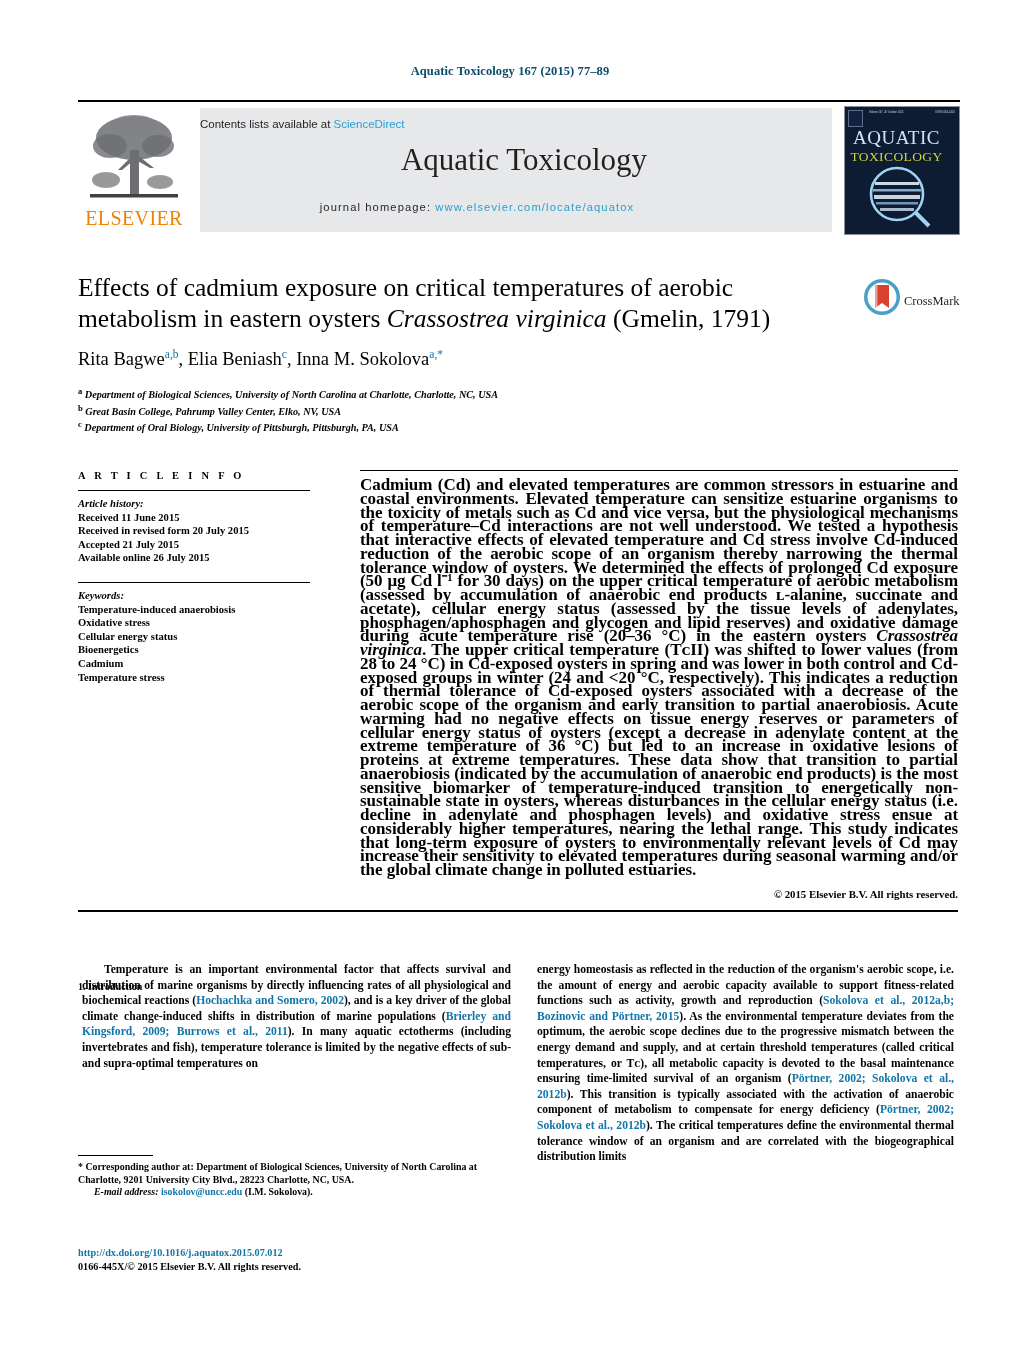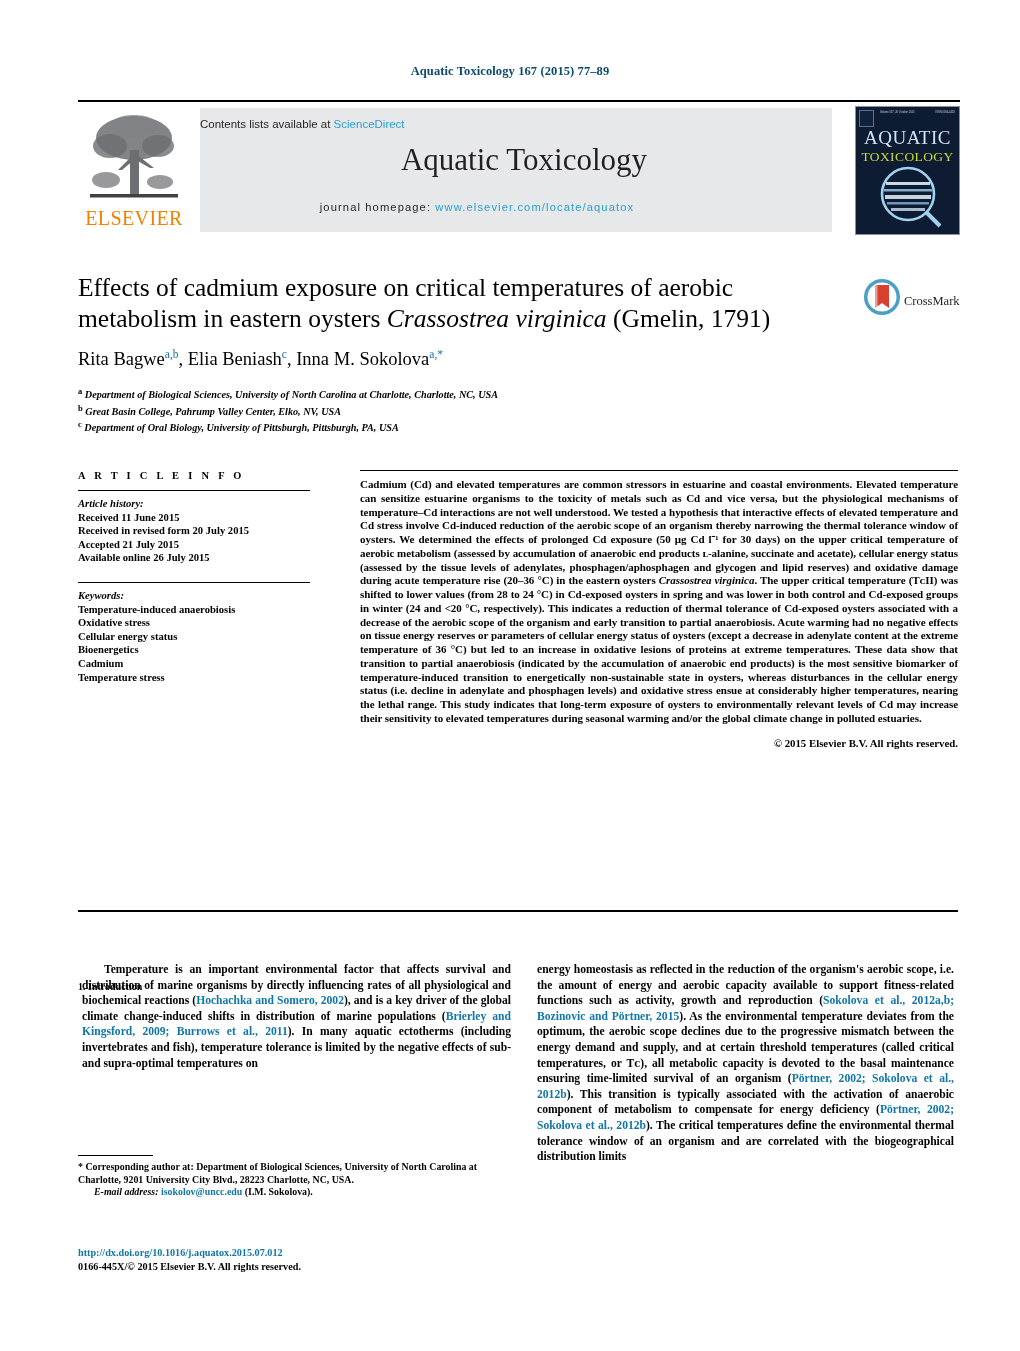--- a/index.html
+++ b/index.html
@@ -107,20 +107,21 @@
 
   .cover-thumb {
     position: absolute;
     right: 0px;
     top: 4px;
     width: 103px;
     height: 127px;
     background: #0d1b33;
     border: 1px solid #8e9099;
     overflow: hidden;
+    padding-left: 11px;
   }
   .cover-micro {
     position:absolute; top:4px; font-family:"Liberation Sans",sans-serif;
     font-size:2.6px; color:#c9d6e8; line-height:3.4px;
   }
   .cover-elsbox {
     position:absolute; left:3px; top:3px; width:13px; height:15px;
     background:#12213c; border:0.5px solid #5d6f8c;
   }
   .cover-aq {
@@ -216,21 +217,21 @@
   .info-block .lbl { font-style: italic; }
 
   .abstract-col {
     position: absolute;
     left: 360px;
     top: 470px;
     width: 598px;
   }
   .abstract-col .secthead { margin-bottom: 9px; }
   .abstract-body {
-    font-size: 11px;
+    font-size: 17px;
     line-height: 13.75px;
     text-align: justify;
     font-weight: bold;
     padding-top: 7px;
     letter-spacing: -0.05px;
   }
   .abstract-body i { font-style: italic; }
   .copyline {
     text-align: right;
     font-size: 10.8px;

